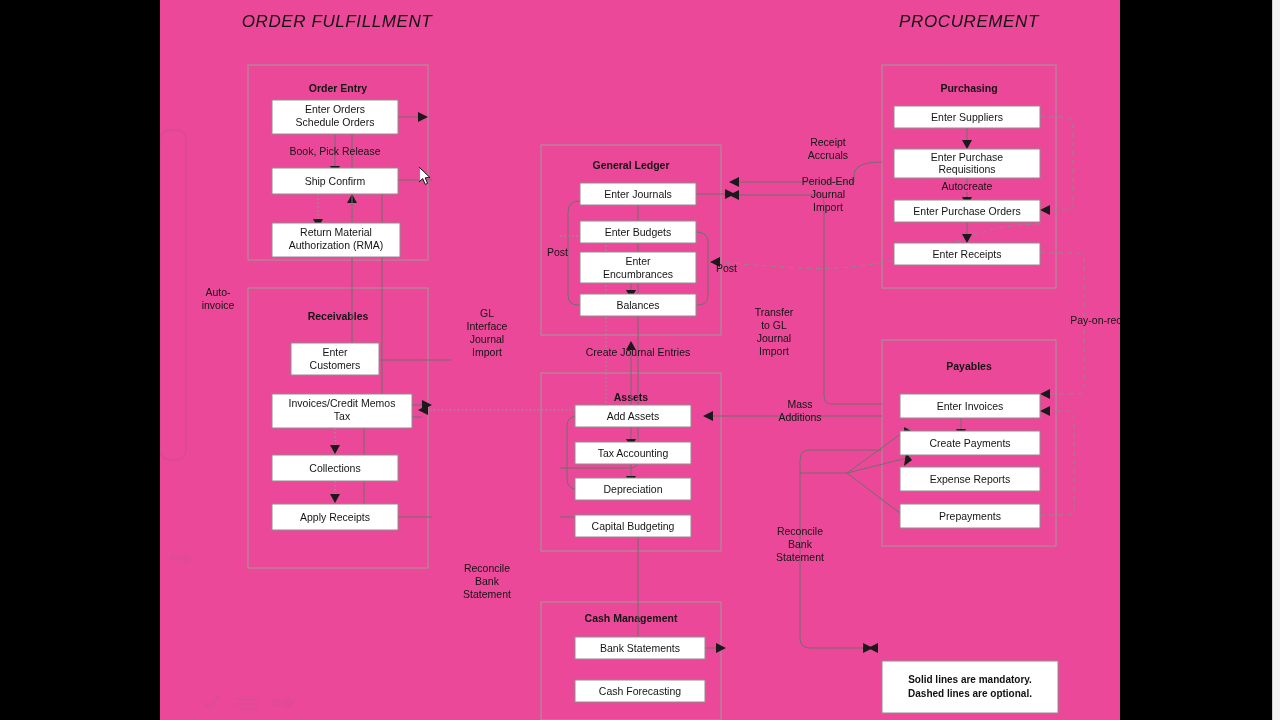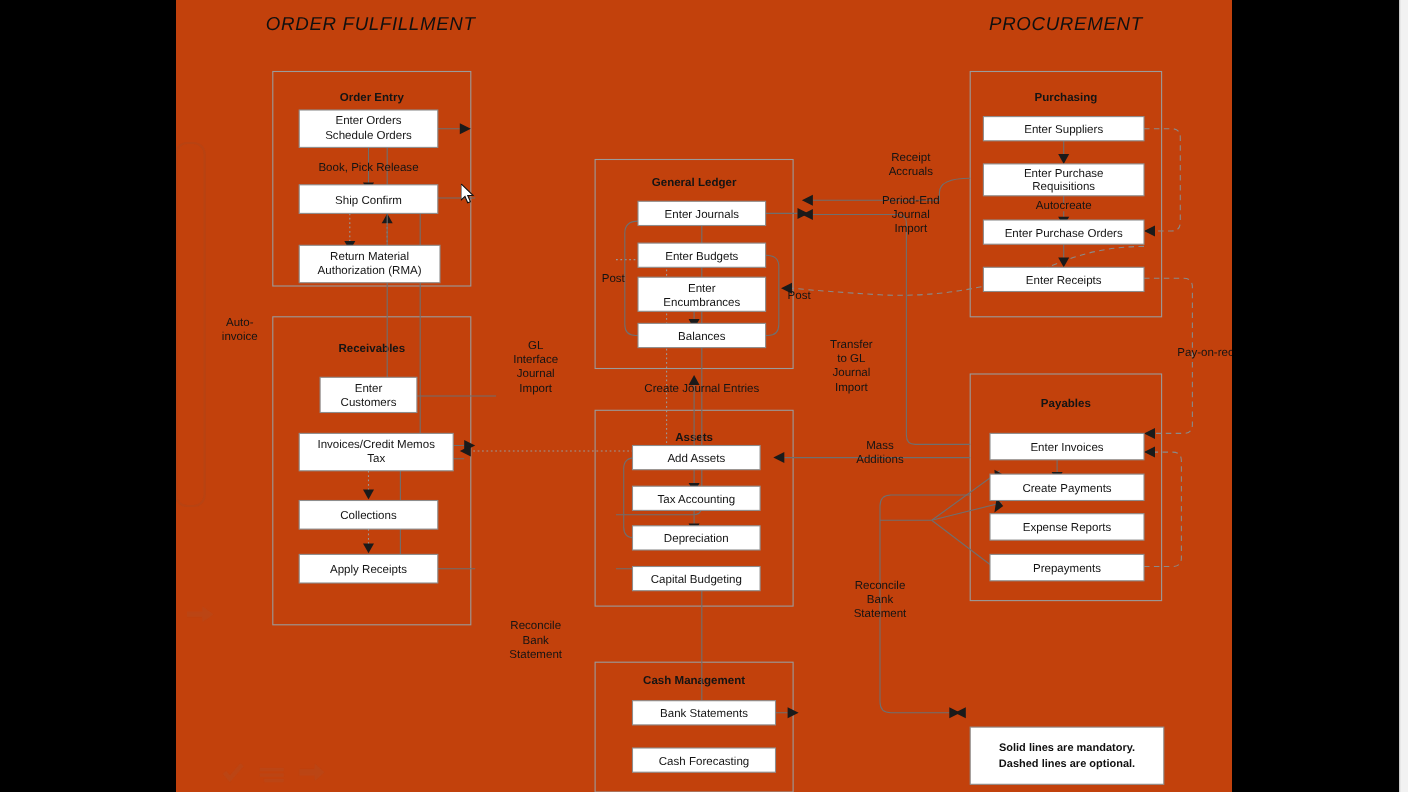--- a/index.html
+++ b/index.html
@@ -1,18 +1,18 @@
 <!DOCTYPE html>
 <html><head>
 <meta charset="utf-8">
 <style>
   html,body{margin:0;padding:0;background:#000;}
   #stage{position:relative;width:1280px;height:720px;background:#000;overflow:hidden;
          font-family:"Liberation Sans","DejaVu Sans",sans-serif;}
-  #canvas{position:absolute;left:160px;top:0;width:960px;height:720px;background:#c2410c;}
+  #canvas{position:absolute;left:160px;top:0;width:960px;height:720px;background:#ec4899;}
   #rightsliver{position:absolute;left:1272px;top:0;width:8px;height:720px;background:#f2f2f2;
                border-left:1px solid #cfcfcf;}
   svg{display:block;}
   .bx{fill:#ffffff;stroke:#8d8d8d;stroke-width:1;}
   .grp{fill:none;stroke:#9b9b9b;stroke-width:1;}
   .ln{fill:none;stroke:#6f6f6f;stroke-width:1;}
   .dash{fill:none;stroke:#8a8a8a;stroke-width:1;stroke-dasharray:5 4;}
   .dot{fill:none;stroke:#9a9a9a;stroke-width:1;stroke-dasharray:1.6 2.4;}
   .ar{fill:#1a1a1a;stroke:none;}
   .t{font-size:10.5px;fill:#141414;}

